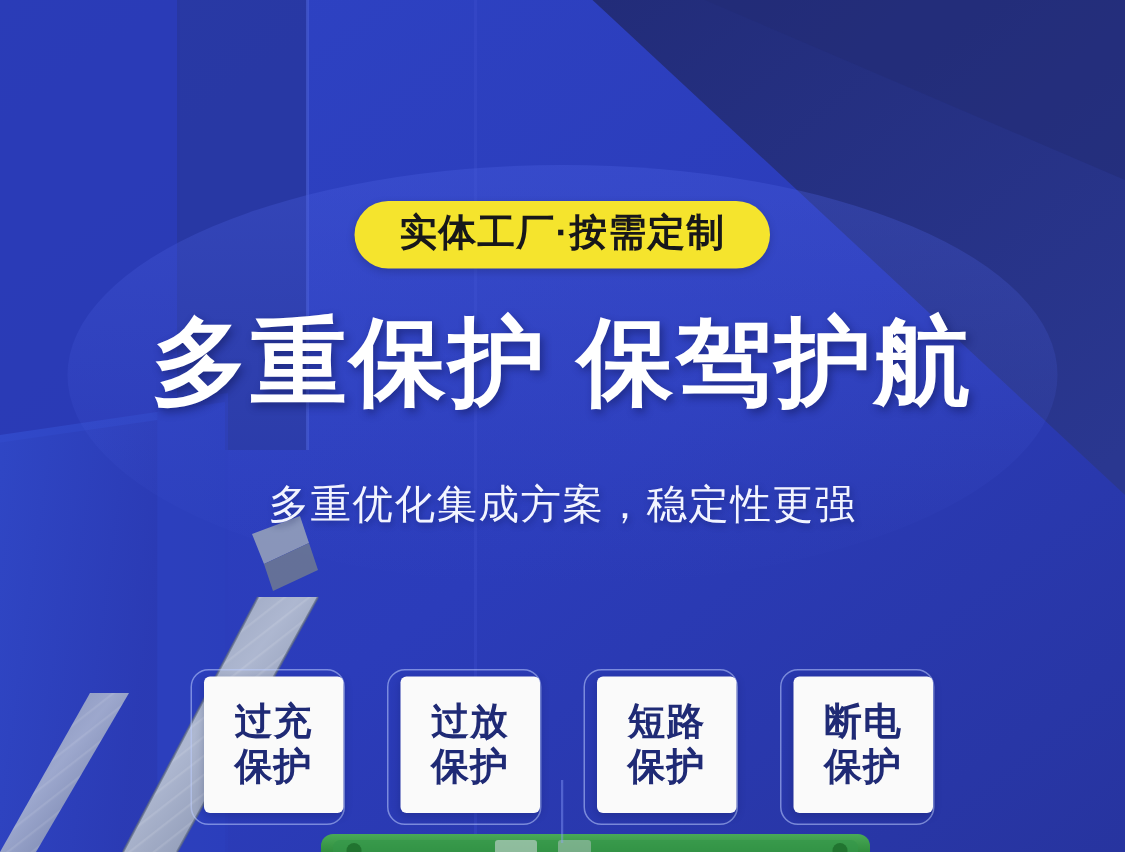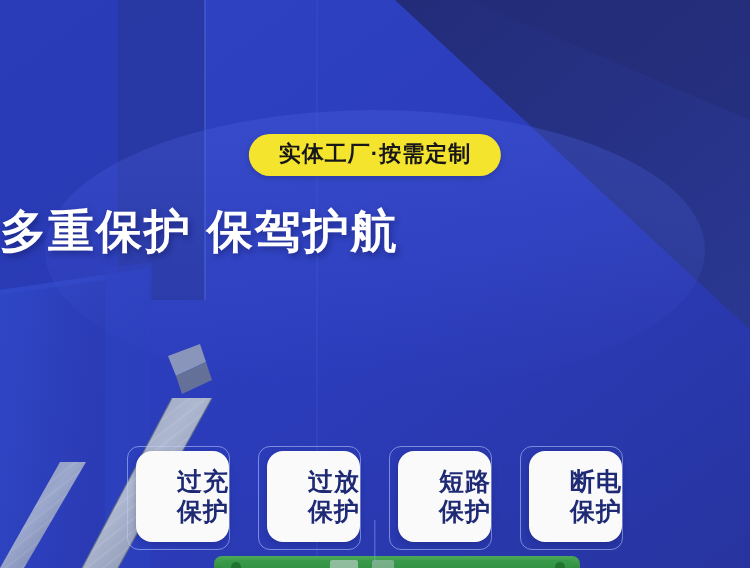--- a/index.html
+++ b/index.html
@@ -13,33 +13,33 @@
   
   .bg-layer{position:absolute;inset:0;overflow:hidden;}
   .bg-svg{position:absolute;inset:0;width:750px;height:568px;display:block;}
 
   
   .badge{
     position:absolute;left:50%;top:134px;transform:translateX(-50%);
     background:#f5e42d;color:#17171a;
     border-radius:26px;
     padding:9px 30px 11px 30px;
-    font-size:22px;font-weight:bold;line-height:1;
+    font-size:25px;font-weight:bold;line-height:1;
     letter-spacing:1px;
     white-space:nowrap;
     box-shadow:0 2px 6px rgba(0,0,0,.18);
     z-index:6;
   }
 
   
   .headline{
     position:absolute;left:0;right:0;top:205px;
-    text-align:left;
+    text-align:center;
     color:#ffffff;
-    font-size:46px;font-weight:bold;line-height:1.15;
+    font-size:64px;font-weight:bold;line-height:1.15;
     letter-spacing:2px;
     white-space:nowrap;
     text-shadow:2px 3px 6px rgba(10,16,70,.45);
     z-index:6;
   }
 
   
   .sub{
     position:absolute;left:0;right:0;
     text-align:center;color:#f2f4ff;
@@ -61,24 +61,24 @@
   .box-wrap{position:relative;width:103px;height:104px;}
   .box-frame{
     position:absolute;left:0;top:0;width:103px;height:104px;
     border:1.5px solid rgba(190,205,255,.55);
     border-radius:12px;
     box-sizing:border-box;
   }
   .box-card{
     position:absolute;left:9px;top:5px;width:93px;height:91px;
     background:#fafafa;
-    border-radius:16px;
+    border-radius:4px;
     box-sizing:border-box;
     display:flex;flex-direction:column;
-    align-items:flex-end;justify-content:center;
+    align-items:center;justify-content:center;
     box-shadow:0 2px 6px rgba(8,14,60,.22);
   }
   .box-line{
     color:#1f2a75;
     font-size:25px;font-weight:bold;line-height:1.18;
     letter-spacing:1px;
     white-space:nowrap;
   }
 </style>
 </head>
@@ -171,20 +171,21 @@
       </g>
 
       <rect x="374" y="520" width="1.5" height="42" fill="#8ea3ff" opacity="0.4"></rect>
     </svg>
   </div>
 
   <div class="badge">实体工厂·按需定制</div>
 
   <div class="headline">多重保护 保驾护航</div>
 
+  <div class="sub sub1">多重优化集成方案，稳定性更强</div>
 
   <div class="boxes">
 
     <div class="box-wrap">
       <div class="box-frame"></div>
       <div class="box-card">
         <div class="box-line">过充</div>
         <div class="box-line">保护</div>
       </div>
     </div>

